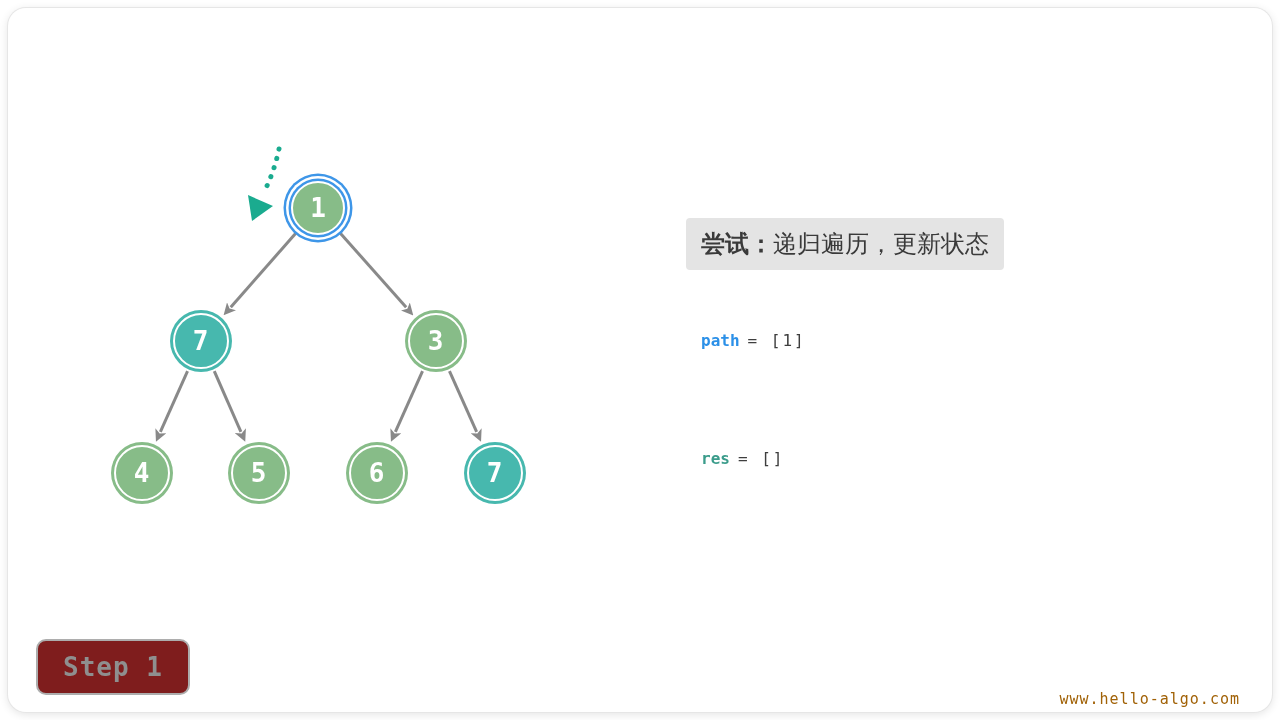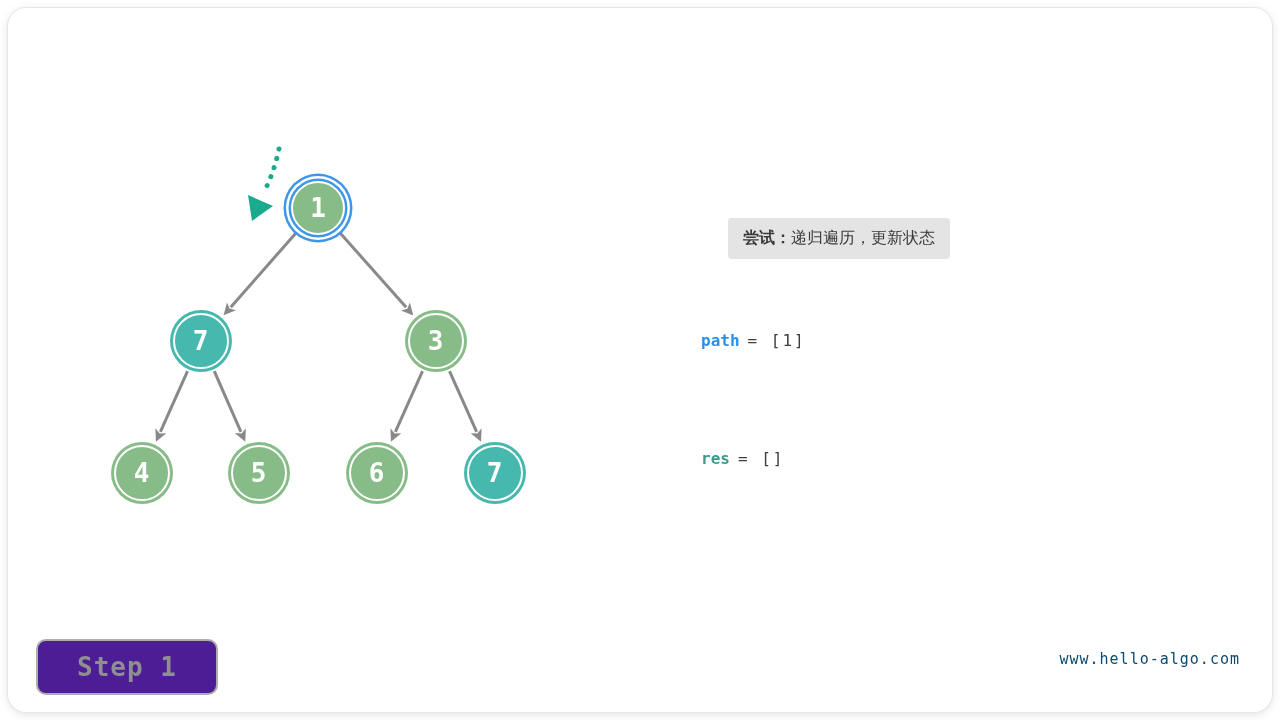--- a/index.html
+++ b/index.html
@@ -31,21 +31,21 @@
     font: 700 26px "DejaVu Sans Mono", monospace;
     user-select: none;
   }
   .node.current {
     width: 50px; height: 50px;
     border-width: 2px;
     box-shadow: 0 0 0 2.5px var(--highlight), 0 0 0 5px #ffffff, 0 0 0 7.5px var(--highlight);
   }
 
   
-  .anno { position: absolute; font-size: 16px; color: #3a3a3a; white-space: nowrap; margin-left: 42px; }
+  .anno { position: absolute; font-size: 24px; color: #3a3a3a; white-space: nowrap; }
   .anno .lbl { font-weight: 700; }
   .try-box {
     left: 686px; top: 218px;
     background: #e4e4e4;
     border-radius: 4px;
     padding: 10px 15px;
   }
   .back-line { left: 701px; top: 279px; }
 
   .code-line { position: absolute; font-family: "DejaVu Sans Mono", monospace; font-size: 16px; white-space: nowrap; }
@@ -53,33 +53,33 @@
   .res-line  { left: 701px; top: 449px; }
   .code-line .var { font-weight: 700; }
   .path-line .var { color: var(--pathBlue); }
   .res-line  .var { color: var(--resTeal); }
   .code-line .val { color: #3e3e3e; margin-left: 8px; letter-spacing: 2px; }
 
   
   .step-badge {
     position: absolute;
     left: 36px; top: 639px;
-    padding: 11px 39px;
+    padding: 11px 25px;
     border: 2px solid #adadad;
     border-radius: 10px;
-    background: #4c1d95;
+    background: #7f1d1d;
     color: #8f8f8f;
     font: 700 26px "DejaVu Sans Mono", monospace;
     letter-spacing: 1px;
   }
 
   .watermark {
     position: absolute;
-    right: 40px; top: 650px;
-    color: #0c4a6e;
+    right: 40px; top: 690px;
+    color: #a16207;
     font: 400 15px "DejaVu Sans Mono", monospace;
     letter-spacing: 1px;
   }
 </style>
 </head>
 <body>
 
 <div class="card"></div>
 
 <div id="stage">

